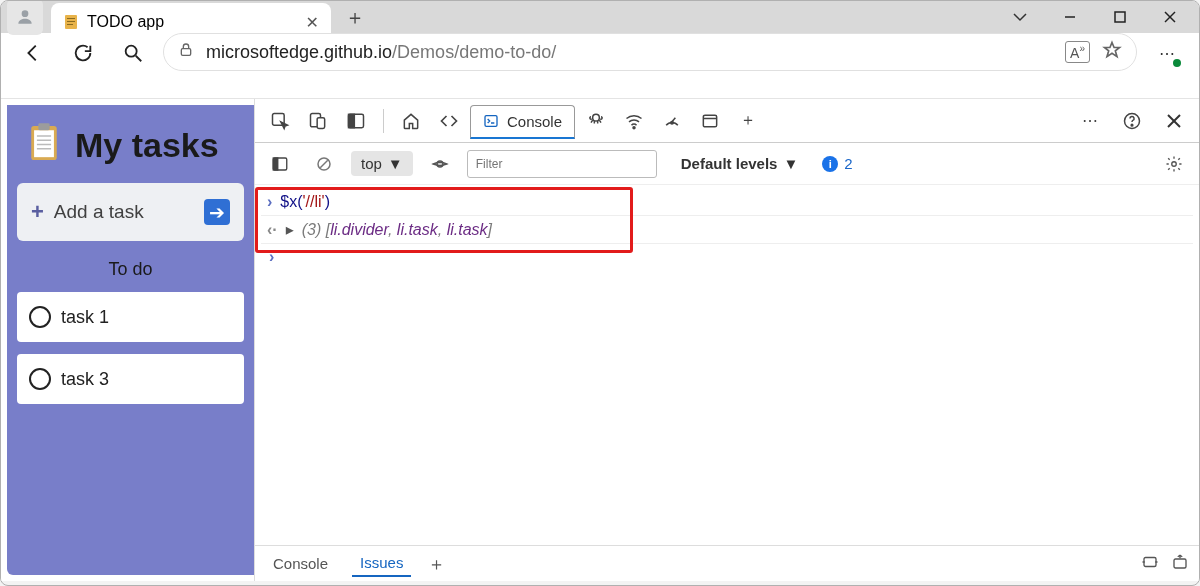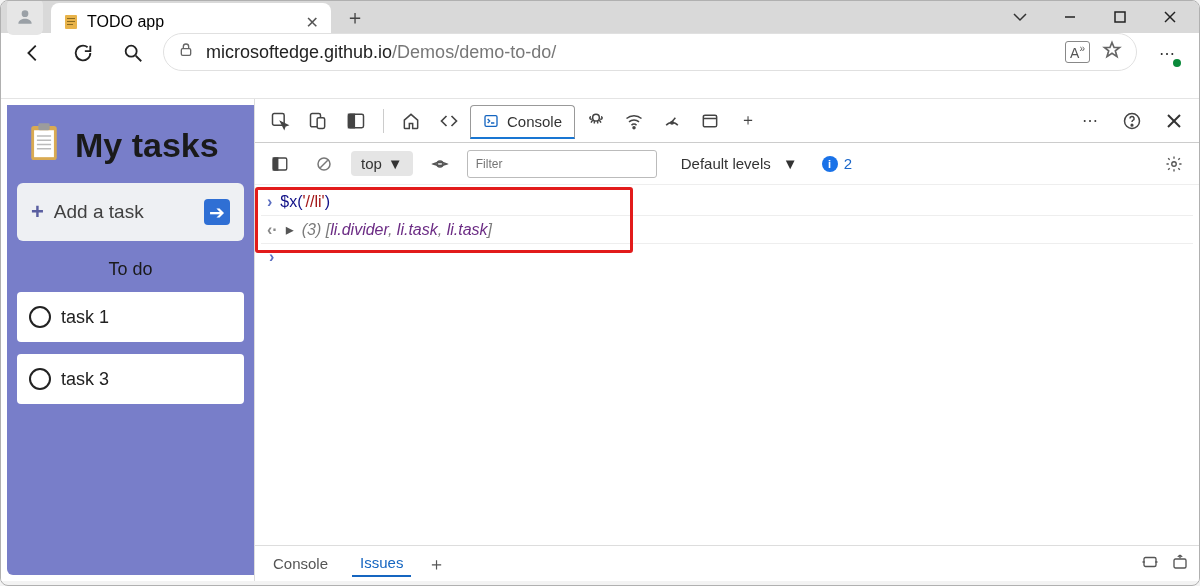--- a/index.html
+++ b/index.html
@@ -42,21 +42,21 @@
     .dt-tabbar { height:44px; border-bottom:1px solid #ccc; display:flex; align-items:center; padding:0 8px; gap:4px; }
     .dt-icon { width:34px; height:34px; display:flex; align-items:center; justify-content:center; color:#444; border-radius:4px; }
     .dt-sep { width:1px; height:24px; background:#ccc; margin:0 6px; }
     .dt-tab { height:34px; display:flex; align-items:center; gap:8px; padding:0 12px; font-size:15px; color:#333; border-radius:4px 4px 0 0; }
     .dt-tab.active { border:1px solid #999; border-bottom:2px solid #1976d2; background:#fff; position:relative; top:1px; }
     .dt-right { margin-left:auto; display:flex; align-items:center; gap:8px; }
 
     .dt-filterbar { height:42px; border-bottom:1px solid #eee; display:flex; align-items:center; padding:0 8px; gap:10px; font-size:15px; color:#333; }
     .context-dd { background:#e5e5e5; border-radius:4px; padding:4px 10px; display:flex; align-items:flex-start; gap:6px; }
     .filter-input { width:190px; height:28px; border:1px solid #bbb; border-radius:3px; padding:0 8px; font-size:12px; }
-    .levels { display:flex; align-items:center; gap:12px; margin-left:14px; }
+    .levels { display:flex; align-items:center; gap:6px; margin-left:14px;font-weight:bold; }
     .issue-badge { display:flex; align-items:center; gap:6px; color:#1a66c9; margin-left:14px; }
     .issue-dot { width:16px; height:16px; border-radius:50%; background:#1a72e8; color:#fff; font-size:11px; display:flex; align-items:center; justify-content:center; font-weight:bold; }
     .gear { margin-left:auto; }
 
     .console-body { flex:1; padding:4px 6px; font-family: Consolas, monospace; font-size:16px; position:relative; }
     .hl-box { position:absolute; border:3px solid #e21b1b; border-radius:3px; }
     .con-row { display:flex; align-items:center; gap:8px; padding:4px 6px; border-bottom:1px solid #eee; }
     .con-caret { color:#5b6ec0; font-weight:bold; }
     .con-code { color:#118; }
     .con-str { color:#a31515; }

